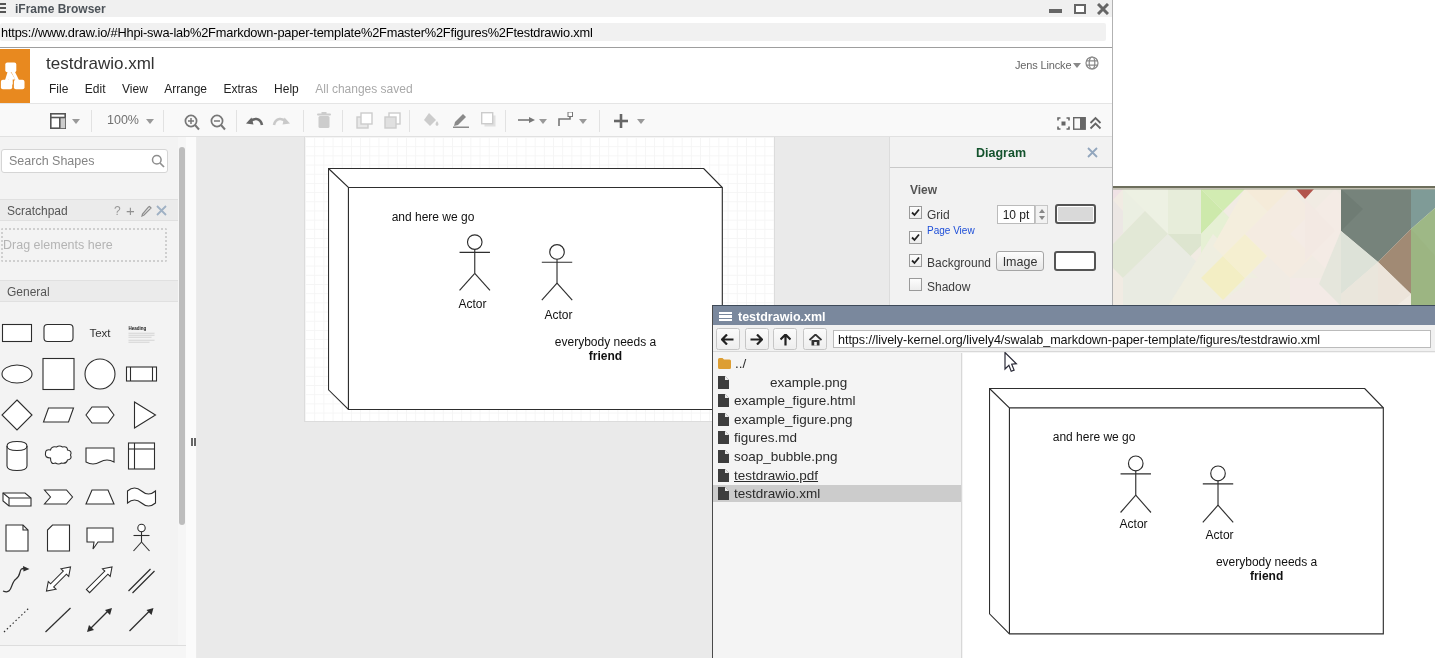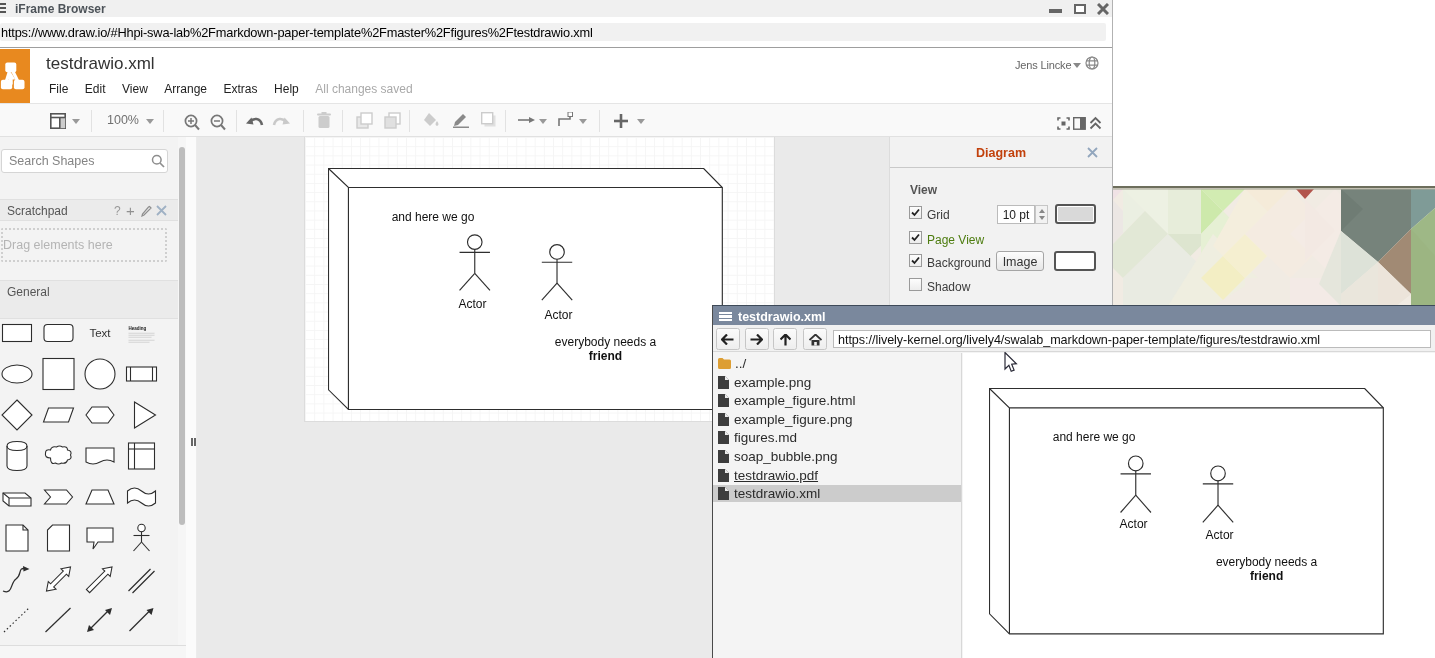--- a/index.html
+++ b/index.html
@@ -222,21 +222,21 @@
         </svg>
       <svg class="abs" style="left:156px; top:5px;" width="11" height="11" viewBox="0 0 11 11">
           <path d="M1,1 L10,10 M10,1 L1,10" stroke="#9fb1c4" stroke-width="1.8"></path>
         </svg>
     </div>
 
     <div class="abs" style="left:1px; top:91px; width:166px; height:34px; border:2px dotted #cfcfcf; border-radius:2px;">
       <div style="text-align:left; margin-top:8px; font-size:12.5px; color:#b4b4b4;">Drag elements here</div>
     </div>
 
-    <div class="abs" style="left:0; top:143px; width:178px; height:39px; background:#ebebeb; border-top:1px solid #e0e0e0; border-bottom:1px solid #e0e0e0;">
+    <div class="abs" style="left:0; top:143px; width:178px; height:22px; background:#ebebeb; border-top:1px solid #e0e0e0; border-bottom:1px solid #e0e0e0;">
       <div class="abs" style="left:7px; top:4px; font-size:12px; color:#565656;">General</div>
     </div>
 
     <div class="abs" id="shapes" style="left:0; top:166px; width:178px; height:355px;"><svg width="178" height="340" viewBox="0 0 178 340">
           <g transform="translate(17,30)">
             <rect x="-14.5" y="-8.5" width="29" height="17" fill="#fff" stroke="#2d2d2d" stroke-width="1.1"></rect>
           </g>
           <g transform="translate(58.5,30)">
             <rect x="-14.5" y="-8.5" width="29" height="17" rx="3.5" fill="#fff" stroke="#2d2d2d" stroke-width="1.1"></rect>
           </g>
@@ -392,21 +392,21 @@
         </svg>
         <div style="position:absolute; left:39px; top:42px; width:133px; text-align:center; font-size:12px; color:#111;">and here we go</div>
         <div style="position:absolute; left:95px; top:129px; width:100px; text-align:center; font-size:12px; color:#111;">Actor</div>
         <div style="position:absolute; left:181px; top:140px; width:100px; text-align:center; font-size:12px; color:#111;">Actor</div>
         <div style="position:absolute; left:210px; top:167px; width:136px; text-align:center; font-size:12px; color:#111;">everybody needs a<br><b>friend</b></div>
       </div>
   </div>
 
   <div class="abs" id="fpanel" style="left:889px; top:137px; width:223px; height:521px; background:#f2f2f2; border-left:1px solid #dcdcdc;">
     <div class="abs" style="left:0; top:0; width:222px; height:31px; border-bottom:1px solid #c9c9c9;">
-      <div style="text-align:center; margin-top:9px; font-size:12.5px; font-weight:bold; color:#c2410c;">Diagram</div>
+      <div style="text-align:center; margin-top:9px; font-size:12.5px; font-weight:bold; color:#14532d;">Diagram</div>
       <svg class="abs" style="left:197px; top:10px;" width="11" height="11" viewBox="0 0 11 11">
           <path d="M1,1 L10,10 M10,1 L1,10" stroke="#92a6bd" stroke-width="1.8"></path>
         </svg>
     </div>
     <div class="abs" style="left:20px; top:46px; font-size:12px; font-weight:bold; color:#545454;">View</div>
 
     <div class="abs" style="left:19px; top:69px;" id="cb1">
         <div style="width:13px;height:13px;background:linear-gradient(#fdfdfd,#ececec);border:1px solid #9a9a9a;position:relative;">
           <svg width="11" height="11" viewBox="0 0 11 11" style="position:absolute;left:0px;top:0px;">
             <path d="M2,5.5 L4.5,8 L9,2.5" stroke="#222" stroke-width="1.8" fill="none"></path>
@@ -423,21 +423,21 @@
     </div>
     <div class="abs" style="left:165px; top:67px; width:41px; height:20px; background:#d9d9d9; border:2.4px solid #555; border-radius:3px; box-shadow:0 0 0 1px #fff inset;"></div>
 
     <div class="abs" style="left:19px; top:94px;" id="cb2">
         <div style="width:13px;height:13px;background:linear-gradient(#fdfdfd,#ececec);border:1px solid #9a9a9a;position:relative;">
           <svg width="11" height="11" viewBox="0 0 11 11" style="position:absolute;left:0px;top:0px;">
             <path d="M2,5.5 L4.5,8 L9,2.5" stroke="#222" stroke-width="1.8" fill="none"></path>
           </svg>
         </div>
       </div>
-    <div class="abs" style="left:37px; top:96px; font-size:12px; color:#4d7c0f;">Page View</div>
+    <div class="abs" style="left:37px; top:88px; font-size:10px; color:#1d4ed8;">Page View</div>
 
     <div class="abs" style="left:19px; top:117px;" id="cb3">
         <div style="width:13px;height:13px;background:linear-gradient(#fdfdfd,#ececec);border:1px solid #9a9a9a;position:relative;">
           <svg width="11" height="11" viewBox="0 0 11 11" style="position:absolute;left:0px;top:0px;">
             <path d="M2,5.5 L4.5,8 L9,2.5" stroke="#222" stroke-width="1.8" fill="none"></path>
           </svg>
         </div>
       </div>
     <div class="abs" style="left:37px; top:119px; font-size:12px; color:#3c3c3c;">Background</div>
     <div class="abs" style="left:106px; top:114px; width:48px; height:20px; background:linear-gradient(#fdfdfd,#e6e6e6); border:1px solid #a5a5a5; border-radius:3px;">
@@ -484,21 +484,21 @@
   </div>
 
   <div class="abs" id="files" style="left:0; top:47px; width:249px; height:306px; background:#f4f4f4; border-right:1px solid #d8d8d8;">
       <div style="padding-top:2px;">
         <div style="padding-left:5px; height:18.6px; display:flex; align-items:flex-start;">
           <svg width="13" height="11" viewBox="0 0 13 11" style="margin:3px 4px 0 0;">
             <path d="M0,1.5 Q0,0 1.5,0 L4.5,0 L6,1.5 L11.5,1.5 Q13,1.5 13,3 L13,9.5 Q13,11 11.5,11 L1.5,11 Q0,11 0,9.5 Z" fill="#dd9e33"></path>
           </svg>
           <span style="font-size:13.5px; color:#2b2b2b; margin-top:1px;">../</span>
         </div>
-        <div style="padding-left:5px; height:18.6px; display:flex; align-items:flex-start;">
+        <div style="padding-left:5px; height:18.6px; display:flex; align-items:flex-start;gap:36px;">
           <svg width="11" height="13" viewBox="0 0 11 13" style="margin:2px 5px 0 0;">
             <path d="M0,0 L7,0 L11,4 L11,13 L0,13 Z" fill="#3d3d3d"></path>
             <path d="M7,0 L7,4 L11,4" fill="#fff" opacity="0.9"></path>
           </svg>
           <span style="font-size:13.5px; color:#2b2b2b; margin-top:1px;">example.png</span>
         </div>
         <div style="padding-left:5px; height:18.6px; display:flex; align-items:flex-start;">
           <svg width="11" height="13" viewBox="0 0 11 13" style="margin:2px 5px 0 0;">
             <path d="M0,0 L7,0 L11,4 L11,13 L0,13 Z" fill="#3d3d3d"></path>
             <path d="M7,0 L7,4 L11,4" fill="#fff" opacity="0.9"></path>

